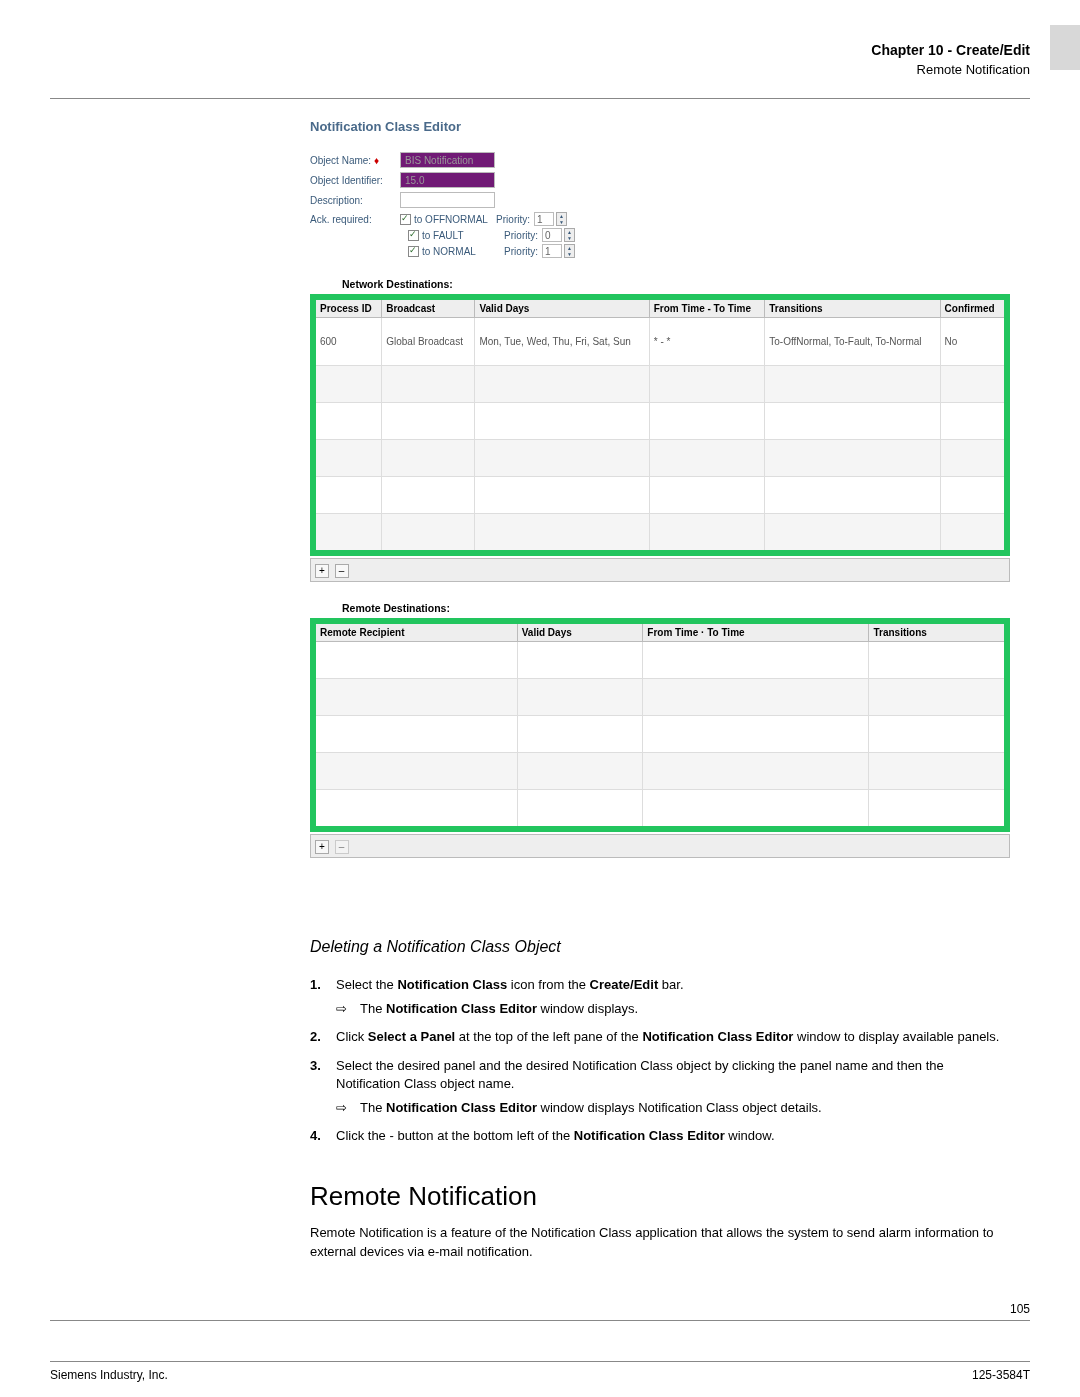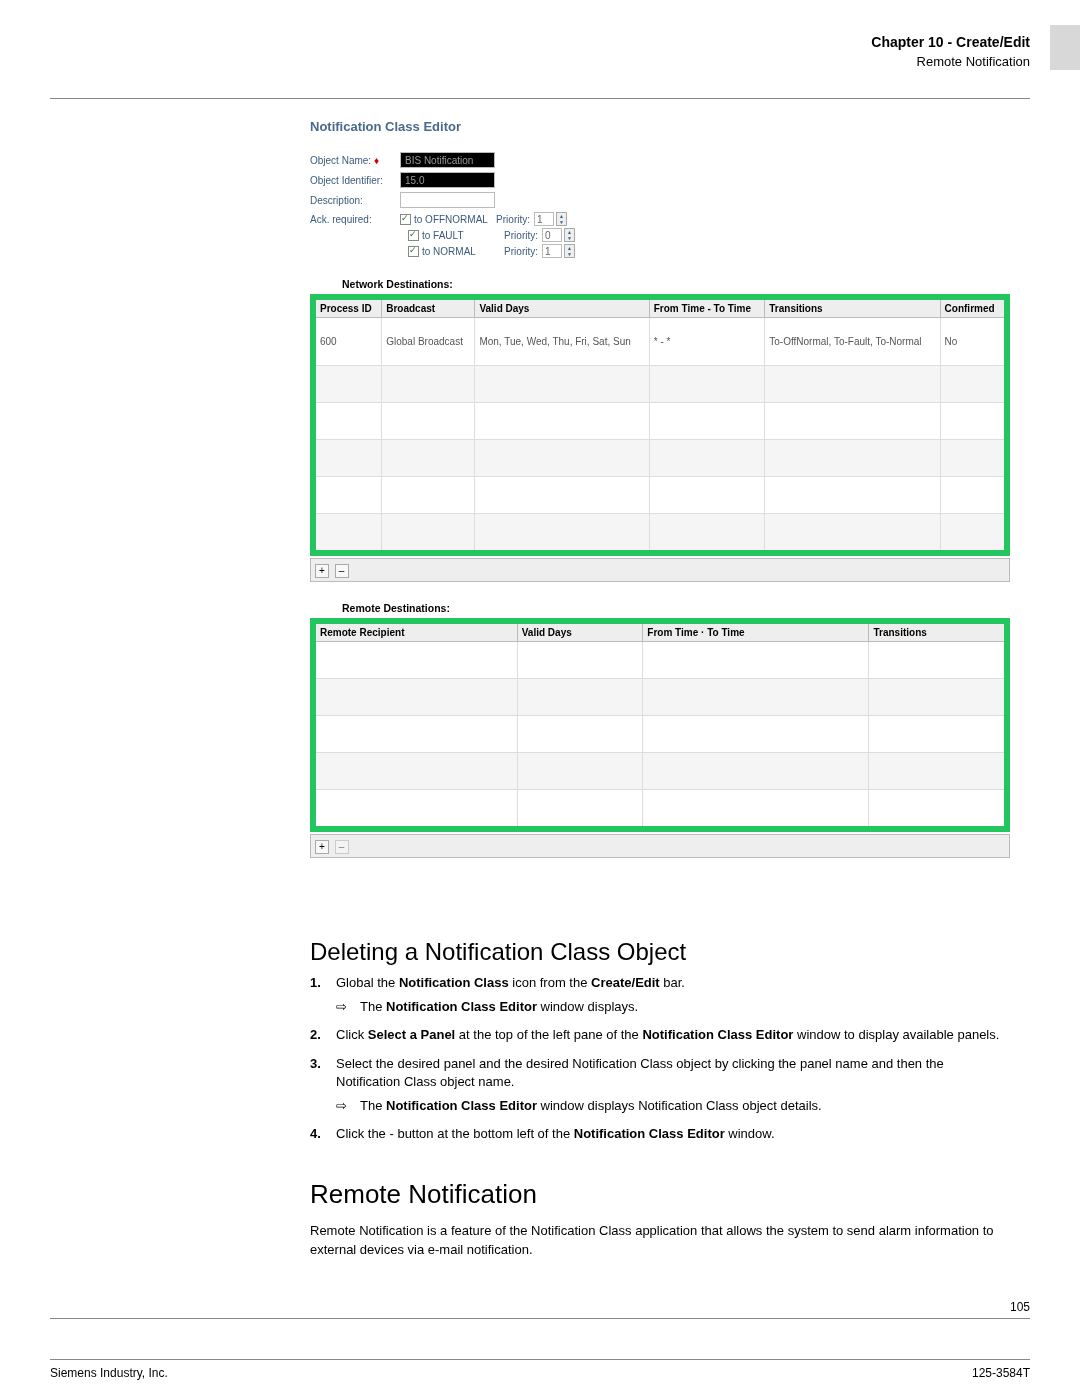--- a/index.html
+++ b/index.html
@@ -15,21 +15,21 @@
     padding: 30px 50px 20px 50px;
     position: relative;
   }
   .header-block {
     position: relative;
     height: 60px;
   }
   .header-right {
     position: absolute;
     right: 0;
-    top: 4px;
+    top: 12px;
     text-align: right;
   }
   .chapter-title {
     font-weight: bold;
     font-size: 14px;
   }
   .chapter-sub {
     font-size: 13px;
     margin-top: 4px;
   }
@@ -65,21 +65,21 @@
     color: #3a5a7a;
   }
   .form-label {
     width: 90px;
     text-align: left;
     padding-right: 8px;
   }
   .ast { color: #c00; }
   .form-input {
     border: 1px solid #bbb;
-    background: #000000;
+    background: #701a75;
     color: #999;
     font-size: 10px;
     height: 16px;
     padding: 1px 4px;
     width: 95px;
   }
   .form-input.white { background: #fff; color: #444; }
   .ack-row {
     display: flex;
     align-items: center;
@@ -173,23 +173,24 @@
     text-align: center;
     line-height: 12px;
     margin-right: 2px;
   }
   .content-body {
     margin-left: 260px;
     width: 700px;
     margin-top: 80px;
   }
   .h3 {
-    font-size: 24px;
+    font-size: 16px;
     font-weight: normal;
-    margin-bottom: 8px;
+    margin-bottom: 20px;
+    font-style: italic;
   }
   .h2 {
     font-size: 26px;
     font-weight: normal;
     margin-top: 36px;
     margin-bottom: 12px;
   }
   ol.steps {
     list-style: none;
     counter-reset: step;
@@ -413,21 +414,21 @@
       <span class="smallbtn">+</span>
       <span class="smallbtn" style="opacity:.5">–</span>
     </div>
   </div>
 
   <div class="content-body">
     <div class="h3">Deleting a Notification Class Object</div>
     <ol class="steps">
       <li>
         <span class="num">1.</span>
-        <span>Global the </span><b>Notification Class</b><span> icon from the </span><b>Create/Edit</b><span> bar.</span>
+        <span>Select the </span><b>Notification Class</b><span> icon from the </span><b>Create/Edit</b><span> bar.</span>
         <div class="sub">
           <span class="arrow">⇨</span>
           <span>The </span><b>Notification Class Editor</b><span> window displays.</span>
         </div>
       </li>
       <li>
         <span class="num">2.</span>
         <span>Click </span><b>Select a Panel</b><span> at the top of the left pane of the </span><b>Notification Class Editor</b><span> window to display available panels.</span>
       </li>
       <li>

